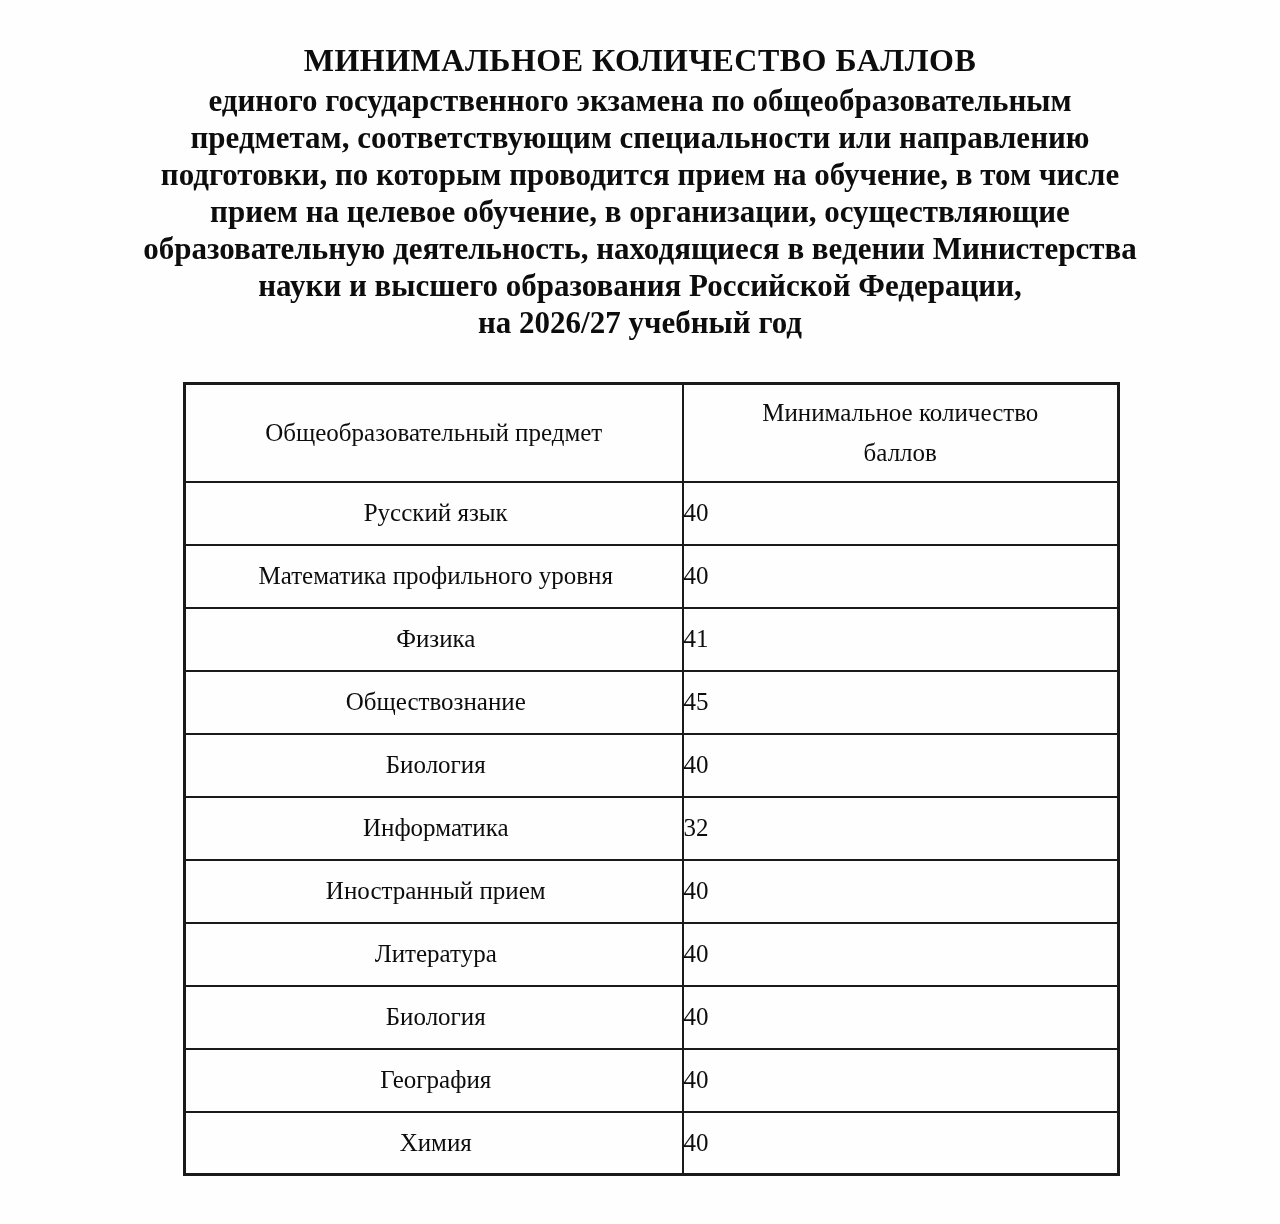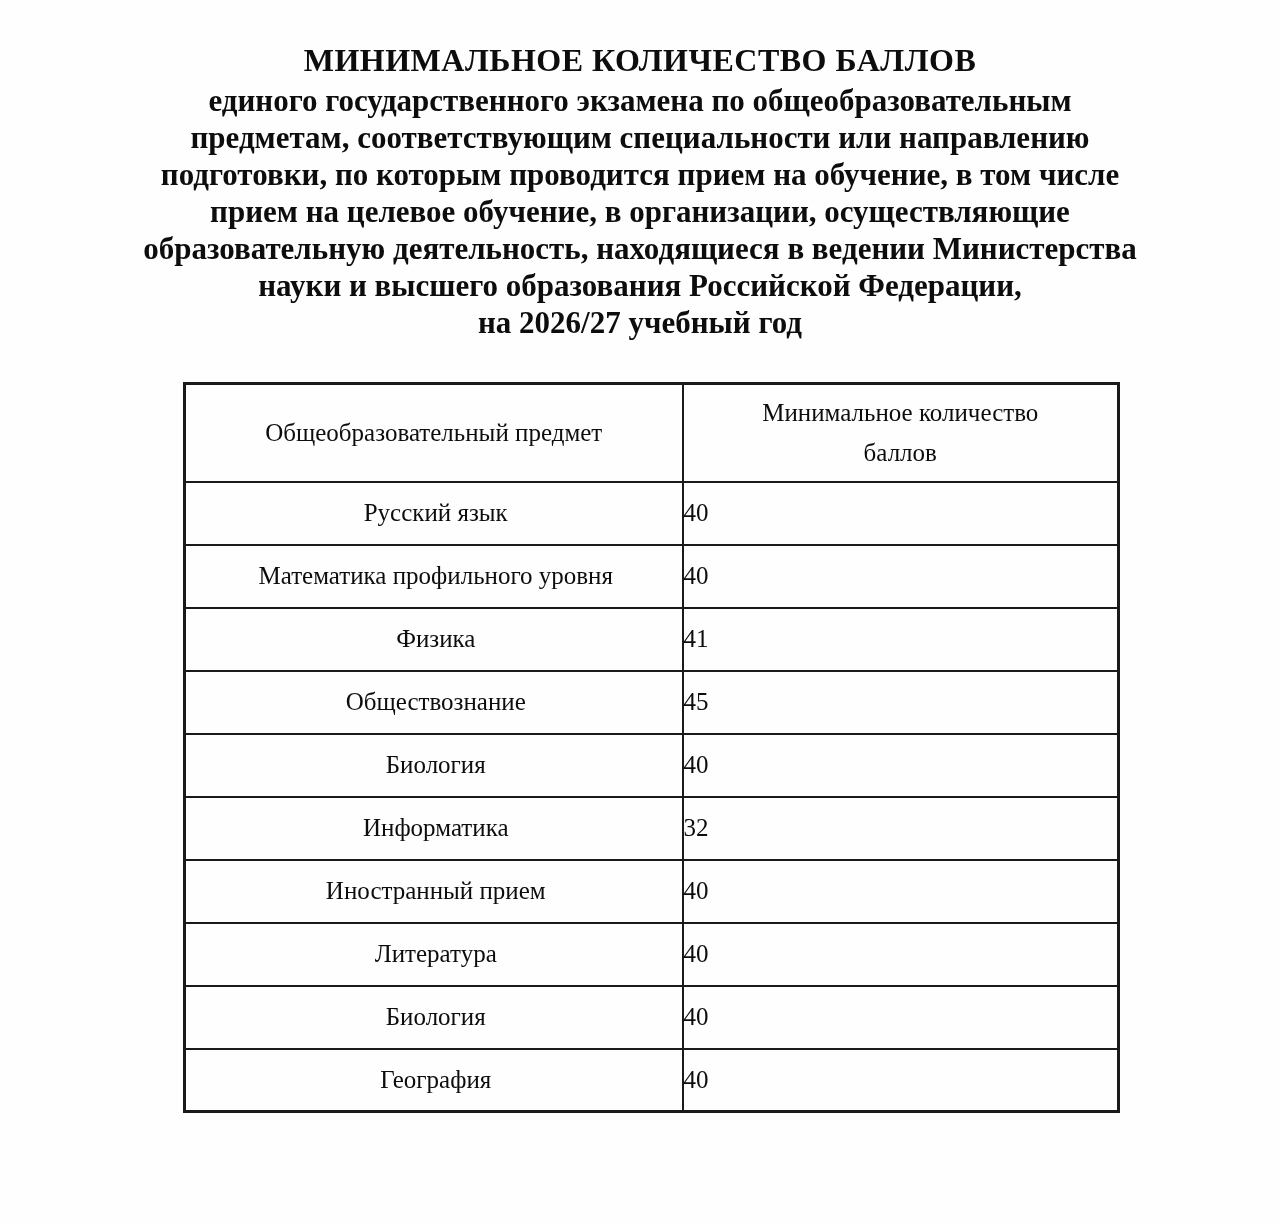--- a/index.html
+++ b/index.html
@@ -128,16 +128,20 @@
         <td class="score-cell">40</td>
       </tr>
       <tr>
         <td class="subject-cell">Биология</td>
         <td class="score-cell">40</td>
       </tr>
       <tr>
         <td class="subject-cell">География</td>
         <td class="score-cell">40</td>
       </tr>
+      <tr>
+        <td class="subject-cell">Химия</td>
+        <td class="score-cell">40</td>
+      </tr>
     </tbody>
   </table>
 
 </div>
 
 </body></html>

